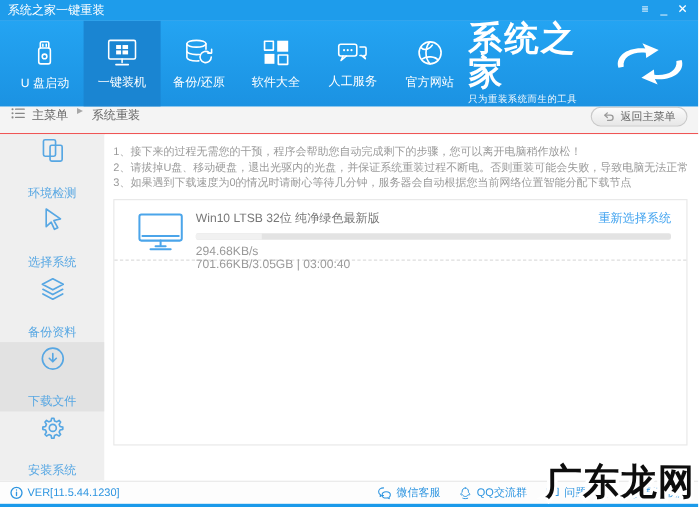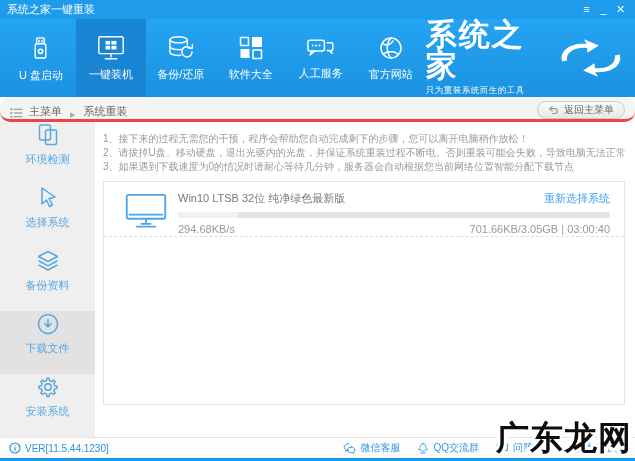--- a/index.html
+++ b/index.html
@@ -19,48 +19,48 @@
   .nav-item.active { background: #1a85d2; align-items: center; }
   .nav-label { font-size: 11px; color: #fff; white-space: nowrap; }
   .nicn { stroke: #fff; fill: none; stroke-width: 1.5; stroke-linecap: round; stroke-linejoin: round; }
   .brand { margin-left: auto; display: flex; align-items: center; gap: 7px; padding-right: 4px; }
   .brand-text { display: flex; flex-direction: column; align-items: flex-start; }
   .brand-name { color: #fff; font-size: 31px; font-weight: bold; letter-spacing: 2px; line-height: 1; }
   .brand-tagline { color: rgba(255,255,255,.95); font-size: 8.5px; margin-top: 4px; letter-spacing: .5px; white-space: nowrap; }
   .swoosh { display: block; }
 
   
-  .breadcrumb { flex: 0 0 25px; background: #f4f4f4; border-bottom: 3px solid #ef4444; display: flex; align-items: flex-end; padding: 0 10px; font-size: 11px; color: #666; border-radius: 10px; }
+  .breadcrumb { flex: 0 0 25px; background: #f4f4f4; border-bottom: 1px solid #ef4444; display: flex; align-items: flex-start; padding: 0 10px; font-size: 11px; color: #666; }
   .bc-text { margin-left: 6px; }
   .bc-sep { font-size: 7px; color: #a8a8a8; margin: 0 8px; }
   .back-btn { margin-left: auto; height: 18px; border: 1px solid #c9c9c9; border-radius: 9px; background: linear-gradient(180deg, #fbfbfb, #e7e7e7); display: flex; align-items: center; gap: 5px; padding: 0 10px; font-size: 10px; color: #666; cursor: pointer; }
 
   
   .bodyrow { flex: 1; display: flex; min-height: 0; }
   .sidebar { flex: 0 0 95px; background: #efefef; display: flex; flex-direction: column; }
-  .side-item { height: 64px; display: flex; flex-direction: column; align-items: center; gap: 4px; cursor: pointer; }
+  .side-item { height: 64px; display: flex; flex-direction: column; align-items: center; justify-content: center; gap: 18px; cursor: pointer; }
   .side-item.active { background: #e2e2e2; }
   .side-label { font-size: 11px; color: #57a7e3; white-space: nowrap; }
   .sicn { stroke: #57a7e3; fill: none; stroke-width: 1.5; stroke-linecap: round; stroke-linejoin: round; }
 
   .main { flex: 1; min-width: 0; padding: 10px 10px 0 8px; background: #fff; }
   .tips { color: #9a9a9a; font-size: 10px; line-height: 14px; }
   .tip-line { white-space: nowrap; overflow: hidden; }
 
   
   .dl-box { margin-top: 7px; height: 224px; border: 1px solid #e7e7e7; background: #fff; }
   .dl-row { display: flex; align-items: flex-start; padding: 9px 14px 0 10px; height: 55px; border-bottom: 1px dashed #ddd; }
   .dl-icon-wrap { flex: 0 0 64px; display: flex; justify-content: center; padding-top: 1px; }
   .dl-content { flex: 1; min-width: 0; }
   .dl-top { display: flex; justify-content: space-between; align-items: center; font-size: 11px; }
   .dl-name { color: #777; white-space: nowrap; }
   .dl-link { color: #3fa2ef; cursor: pointer; white-space: nowrap; }
   .dl-progress { height: 6px; background: #e3e3e3; border-radius: 2px; margin: 6px 0 5px; overflow: hidden; }
   .dl-fill { height: 100%; width: 0; background: #f1f1f1; }
-  .dl-bottom { display: flex; justify-content: space-between; font-size: 11px; color: #999; }
+  .dl-bottom { display: flex; justify-content: space-between; font-size: 11px; color: #999; flex-direction: column; }
 
   
   .statusbar { flex: 0 0 24px; background: #fdfdfd; border-top: 1px solid #e6e6e6; border-bottom: 3px solid #1b9aea; display: flex; align-items: center; padding: 0 9px; }
   .version { display: flex; align-items: center; gap: 4px; color: #2e95e0; font-size: 10px; }
   .status-links { margin-left: auto; display: flex; gap: 17px; }
   .slink { display: flex; align-items: center; gap: 4px; color: #2e95e0; font-size: 10px; cursor: pointer; white-space: nowrap; }
   .micn { stroke: #2e95e0; fill: none; stroke-width: 1.2; stroke-linecap: round; stroke-linejoin: round; }
 
   
   .watermark { position: absolute; right: 3px; bottom: 7px; z-index: 9; font-size: 33px; font-weight: bold; line-height: 1; font-family: "DejaVu Sans", sans-serif; letter-spacing: 1px; pointer-events: none; }

